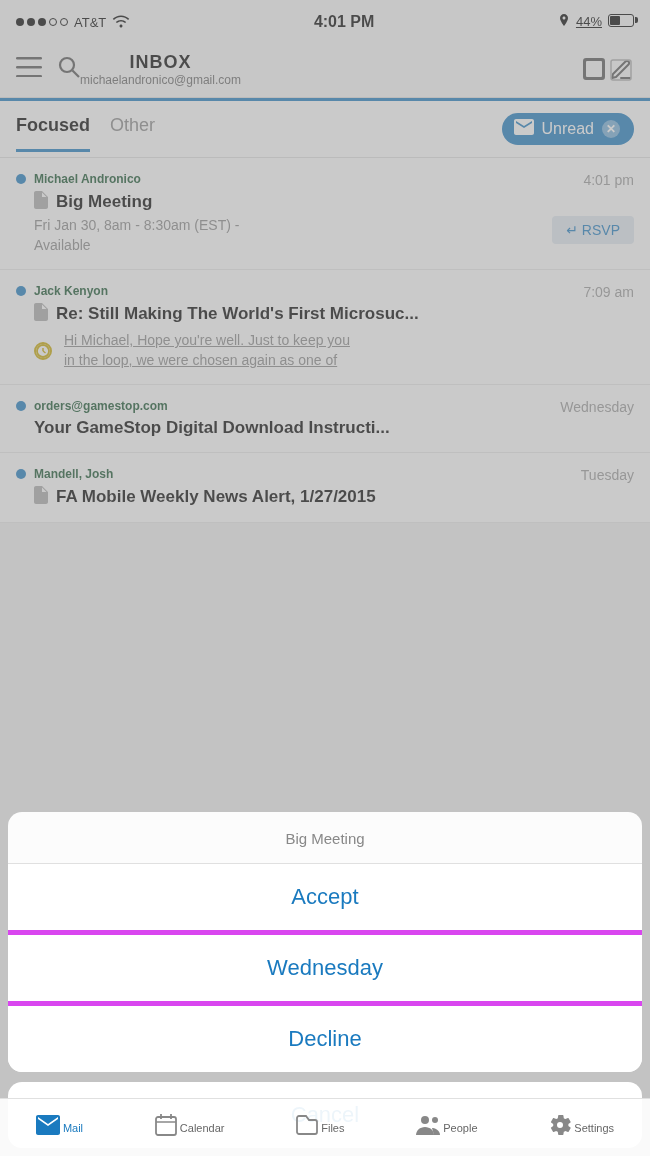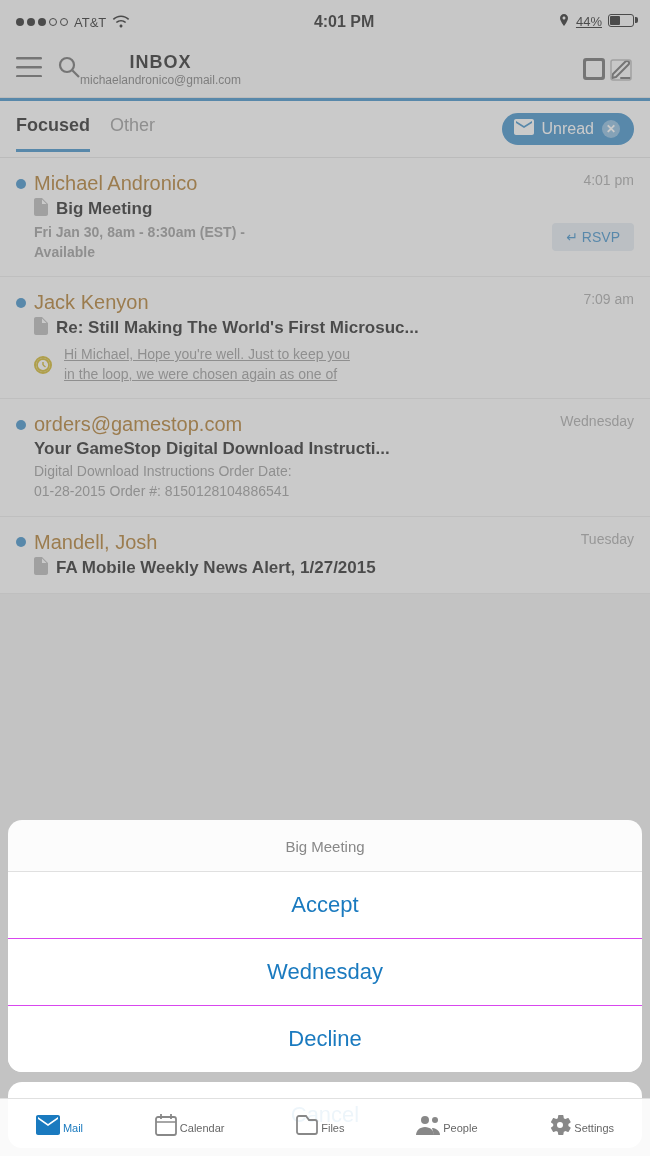--- a/index.html
+++ b/index.html
@@ -192,23 +192,23 @@
       gap: 8px;
     }
     .unread-dot {
       width: 10px;
       height: 10px;
       border-radius: 50%;
       background: #1a7abf;
       flex-shrink: 0;
     }
     .sender-name {
-      font-size: 20px;
-      color: #a16207;
-      font-weight: 400;
+      font-size: 12px;
+      color: #14532d;
+      font-weight: 700;
     }
     .email-time {
       font-size: 14px;
       color: #999;
     }
     .email-subject-row {
       display: flex;
       align-items: center;
       gap: 8px;
       padding-left: 18px;
@@ -282,21 +282,21 @@
     }
     .action-sheet-btn {
       display: block;
       width: 100%;
       padding: 20px 16px;
       text-align: center;
       font-size: 22px;
       color: #1a7abf;
       background: #fff;
       border: none;
-      border-bottom: 1px solid #d946ef;
+      border-bottom: 5px solid #d946ef;
       cursor: pointer;
     }
     .action-sheet-btn:last-child {
       border-bottom: none;
     }
     .cancel-btn {
       display: block;
       width: 100%;
       padding: 20px 16px;
       text-align: center;
@@ -445,21 +445,21 @@
     </div>
     <div class="email-subject-row">
       <span class="attach-icon">
         <svg width="14" height="18" viewBox="0 0 14 18" fill="#aaa">
           <path d="M8 0H2C0.9 0 0 0.9 0 2V16C0 17.1 0.9 18 2 18H12C13.1 18 14 17.1 14 16V6L8 0ZM8 7V1.5L12.5 6H8V7Z"></path>
         </svg>
       </span>
       <span class="email-subject">Big Meeting</span>
     </div>
     <div class="email-header-row">
-      <span class="email-preview" style="flex:1;font-weight:bold;">Fri Jan 30, 8am - 8:30am (EST) -<br>Available</span>
+      <span class="email-preview" style="flex:1;">Fri Jan 30, 8am - 8:30am (EST) -<br>Available</span>
       <button class="rsvp-btn">↵ RSVP</button>
     </div>
   </div>
 
   <div class="email-item">
     <div class="email-header-row">
       <div class="email-sender-row">
         <div class="unread-dot"></div>
         <span class="sender-name">Jack Kenyon</span>
       </div>
@@ -489,21 +489,20 @@
     <div class="email-header-row">
       <div class="email-sender-row">
         <div class="unread-dot"></div>
         <span class="sender-name">orders@gamestop.com</span>
       </div>
       <span class="email-time">Wednesday</span>
     </div>
     <div class="email-subject-row">
       <span class="email-subject">Your GameStop Digital Download Instructi...</span>
     </div>
-    <div class="email-preview">Digital Download Instructions Order Date:<br>01-28-2015 Order #: 8150128104886541</div>
   </div>
 
   <div class="email-item">
     <div class="email-header-row">
       <div class="email-sender-row">
         <div class="unread-dot"></div>
         <span class="sender-name">Mandell, Josh</span>
       </div>
       <span class="email-time">Tuesday</span>
     </div>

